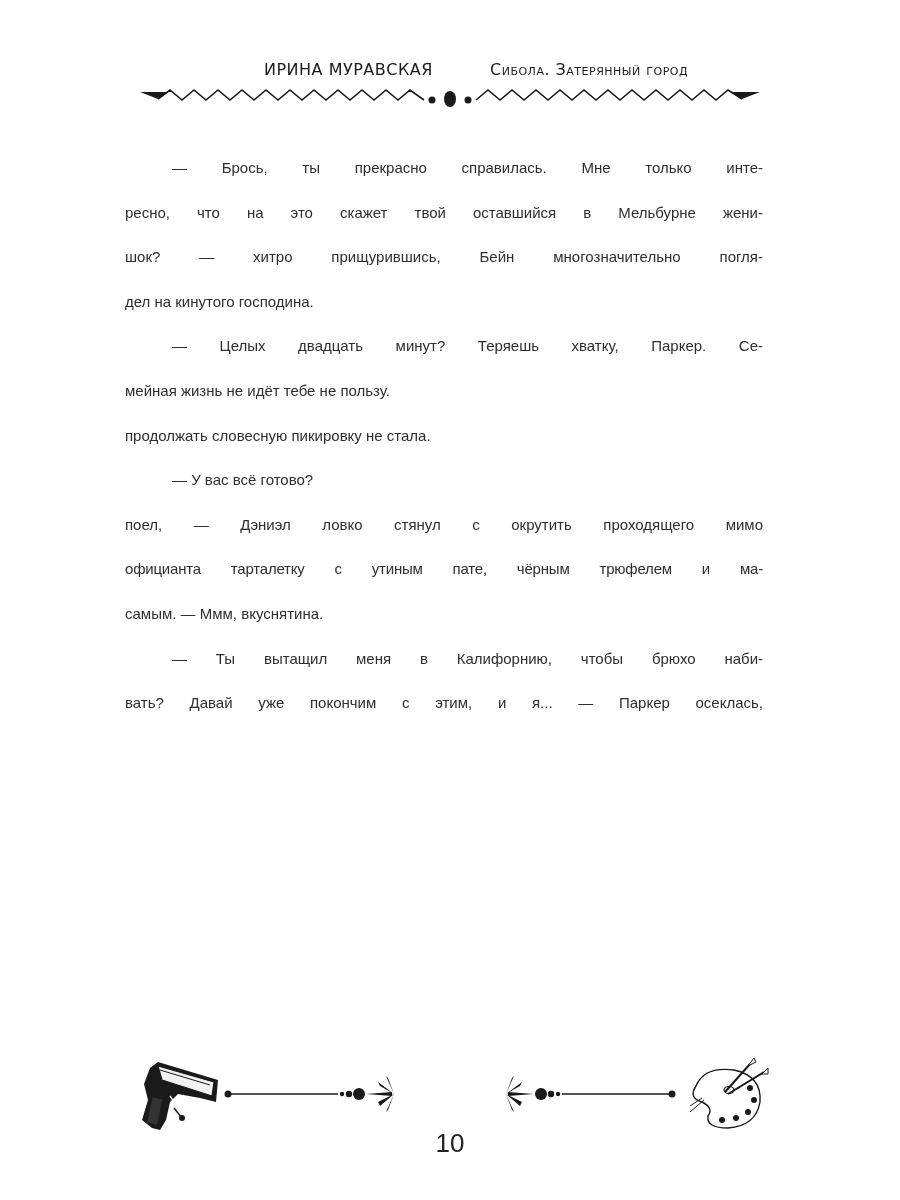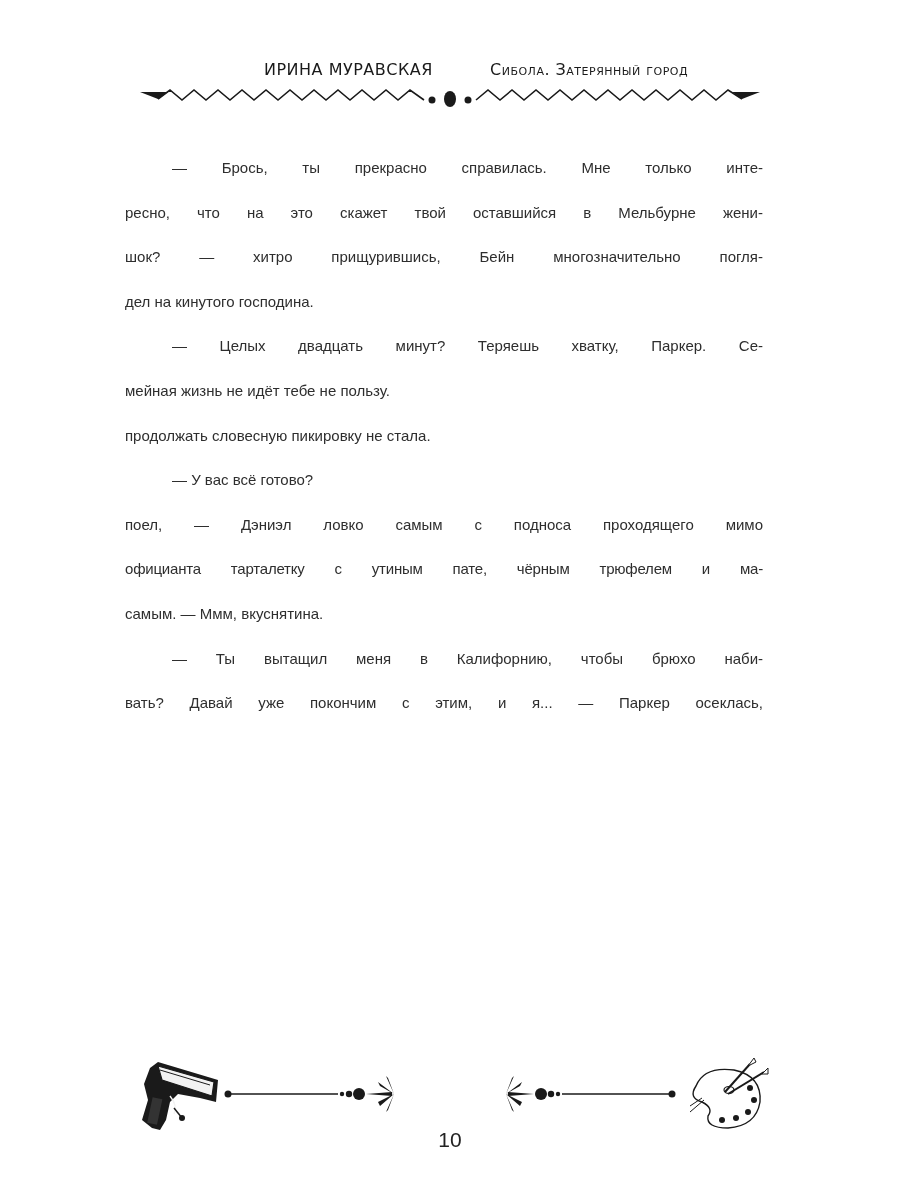--- a/index.html
+++ b/index.html
@@ -18,21 +18,21 @@
     font-family:"Liberation Sans", sans-serif; font-size:15px; color:#2e2e2e;
     line-height:44.6px;
   }
   .line { display:block; text-align:justify; text-align-last:justify; white-space:nowrap; }
   .line.last { text-align-last:left; }
   .line.first { padding-left:47px; }
 
   .footer-ornament { position:absolute; left:130px; top:1040px; width:640px; height:100px; }
   .page-number {
     position:absolute; top:1128px; left:0; width:900px; text-align:center;
-    font-family:"Liberation Sans", sans-serif; font-size:21px; color:#222;
+    font-family:"Liberation Sans", sans-serif; font-size:26px; color:#222;
   }
 </style>
 </head>
 <body>
 
 <div>
   <div class="header-author">ИРИНА МУРАВСКАЯ</div>
   <div class="header-title">Сибола. Затерянный город</div>
   <svg class="header-ornament" viewBox="0 0 620 30">
     <polygon points="0,10 28,10 18,17" fill="#1a1a1a"></polygon>
@@ -62,21 +62,21 @@
 
   <div>
     <span class="line last">продолжать словесную пикировку не стала.</span>
   </div>
 
   <div>
     <span class="line first last">— У вас всё готово?</span>
   </div>
 
   <div>
-    <span class="line">поел, — Дэниэл ловко самым с подноса проходящего мимо</span>
+    <span class="line">поел, — Дэниэл ловко стянул с окрутить проходящего мимо</span>
     <span class="line" style="word-spacing:-2px;letter-spacing:-0.2px">официанта тарталетку с утиным пате, чёрным трюфелем и ма-</span>
     <span class="line last">самым. — Ммм, вкуснятина.</span>
   </div>
 
   <div>
     <span class="line first">— Ты вытащил меня в Калифорнию, чтобы брюхо наби-</span>
     <span class="line">вать? Давай уже покончим с этим, и я... — Паркер осеклась,</span>
   </div>
 </div>
 

